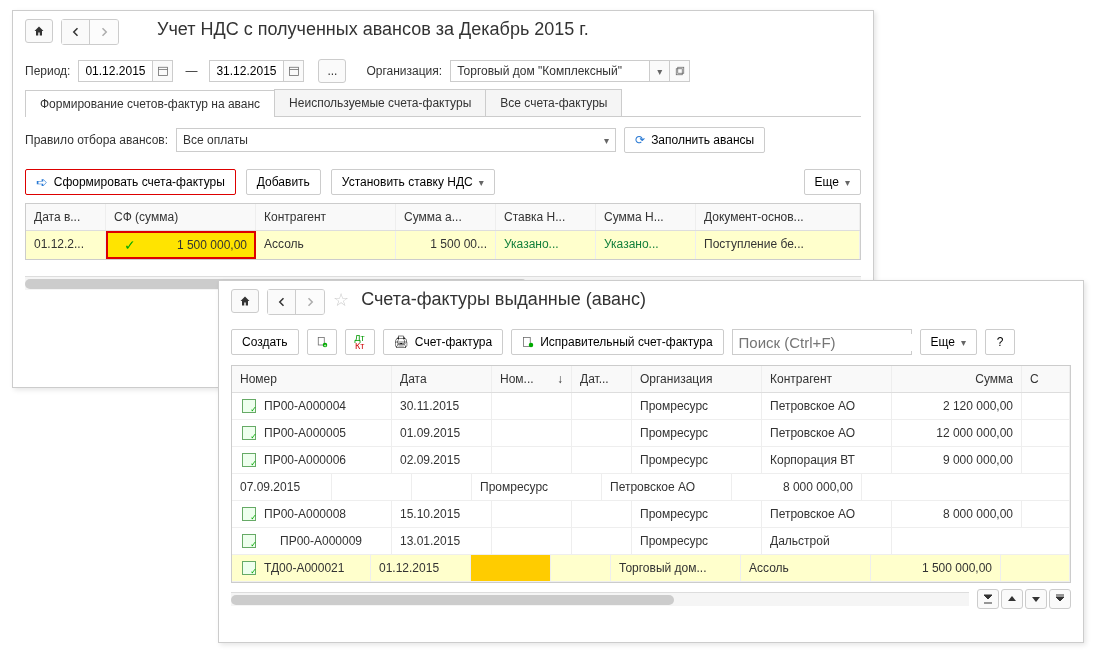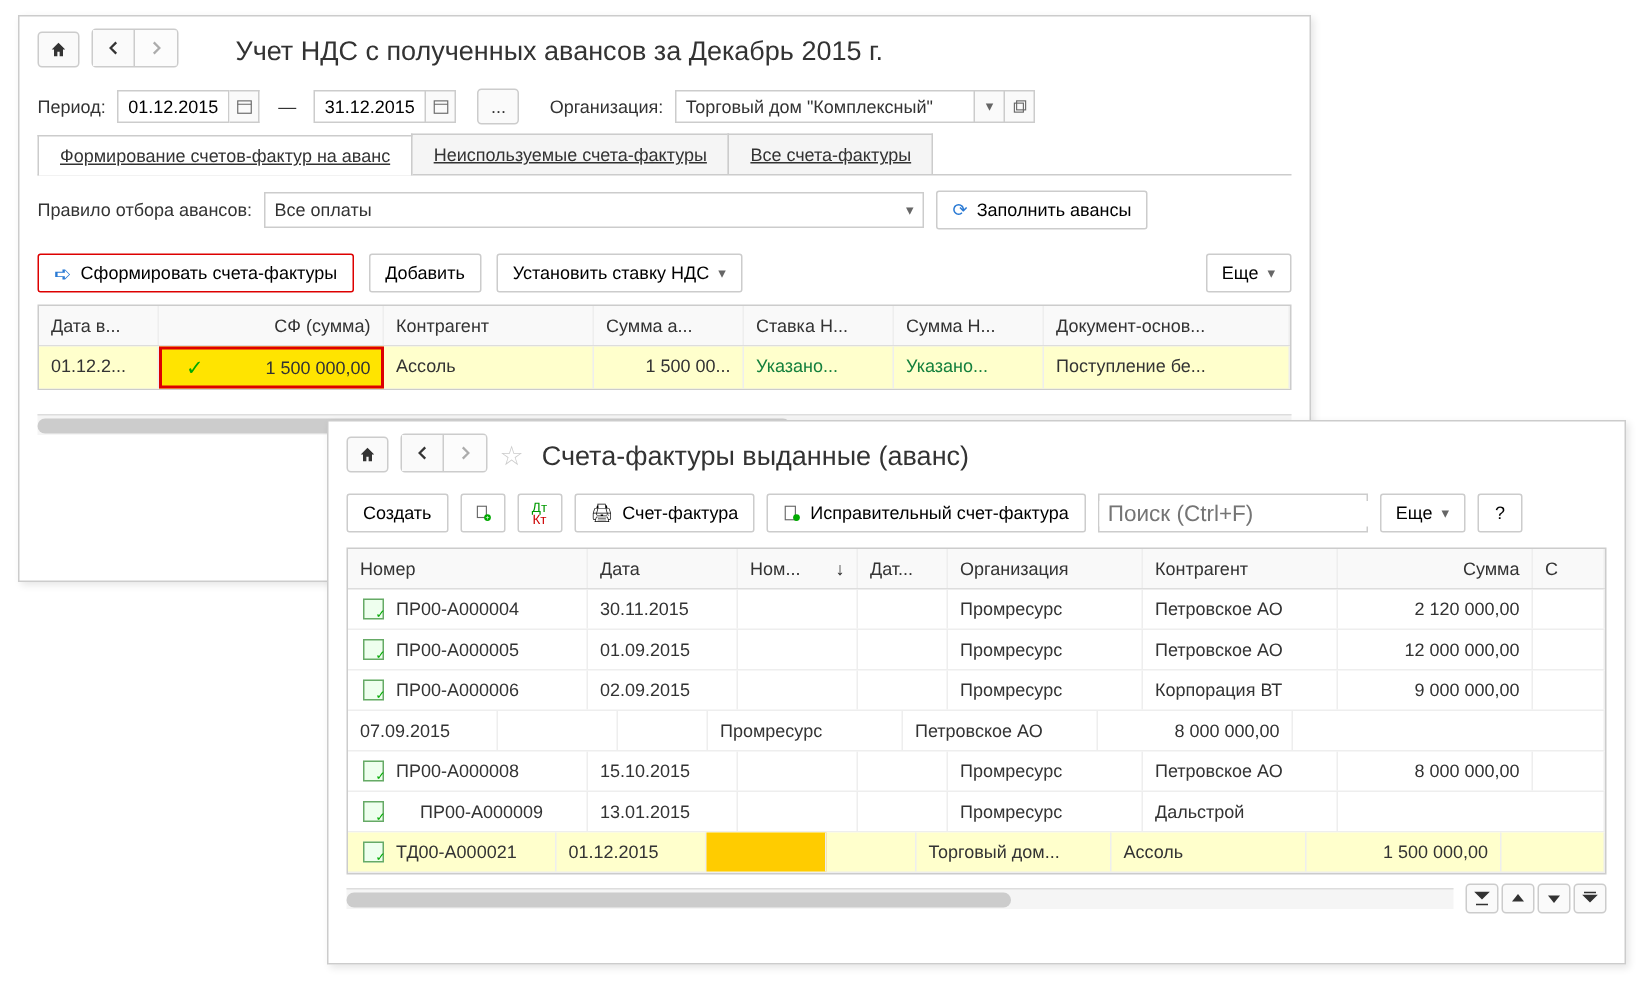--- a/index.html
+++ b/index.html
@@ -2,36 +2,36 @@
 <html><head>
 <meta charset="utf-8">
 <style>
 * { box-sizing: border-box; margin: 0; padding: 0; }
 body { font-family: Arial, sans-serif; font-size: 12px; background: #fff; color: #333; }
 
 .window { position: absolute; border: 1px solid #ccc; background: #fff; box-shadow: 2px 2px 5px rgba(0,0,0,0.1); }
 .window1 { left: 12px; top: 10px; width: 862px; height: 378px; }
 .window2 { left: 218px; top: 280px; width: 866px; height: 363px; }
 
-.titlebar { display: flex; align-items: flex-end; padding: 8px 12px; gap: 8px; }
+.titlebar { display: flex; align-items: flex-start; padding: 8px 12px; gap: 8px; }
 .nav-group { display: flex; border: 1px solid #ccc; border-radius: 3px; }
 .icon-btn { width: 28px; height: 24px; border: 1px solid #ccc; background: #fafafa; display: flex; align-items: center; justify-content: center; cursor: pointer; border-radius: 3px; }
 .nav-group .icon-btn { border: none; border-right: 1px solid #ccc; border-radius: 0; }
 .nav-group .icon-btn:last-child { border-right: none; }
 .title-text { font-size: 18px; margin-left: 30px; }
 
 .toolbar-row { display: flex; align-items: center; gap: 8px; padding: 6px 12px; }
 .label { color: #333; }
 .input { border: 1px solid #ccc; padding: 3px 6px; height: 22px; font-size: 12px; background: #fff; }
 .date-input { width: 75px; }
 .cal-btn { width: 20px; height: 22px; border: 1px solid #ccc; border-left: none; background: #fafafa; display: inline-flex; align-items: center; justify-content: center; cursor: pointer; }
 .sep { margin: 0 4px; }
 .btn { border: 1px solid #ccc; background: #fff; padding: 4px 10px; height: 26px; font-size: 12px; cursor: pointer; border-radius: 2px; display: inline-flex; align-items: center; gap: 6px; }
 
-.tabs { display: flex; border-bottom: 1px solid #ccc; margin: 0 12px; text-decoration: underline; }
+.tabs { display: flex; border-bottom: 1px solid #ccc; margin: 0 12px; }
 .tab { padding: 6px 14px; border: 1px solid #ccc; border-bottom: none; background: #f5f5f5; margin-right: -1px; cursor: pointer; }
 .tab.active { background: #fff; position: relative; top: 1px; }
 
 .content { padding: 10px 12px; }
 .select-wide { border: 1px solid #ccc; height: 24px; padding: 2px 6px; flex: 1; max-width: 440px; display: flex; align-items: center; justify-content: space-between; }
 
 .main-btn-row { display: flex; align-items: center; gap: 10px; margin: 8px 0; }
 .highlight-btn { border: 1px solid #d00; }
 
 .table { border: 1px solid #ccc; }
@@ -175,21 +175,21 @@
       <div class="spacer"></div>
       <button class="btn">
         <span>Еще</span>
         <span class="sel-caret">▾</span>
       </button>
     </div>
 
     <div class="table">
       <div class="table-head">
         <div class="th" style="width:80px">Дата в...</div>
-        <div class="th" style="width:150px;text-align:right">СФ (сумма)</div>
+        <div class="th" style="width:150px;text-align:left">СФ (сумма)</div>
         <div class="th" style="width:140px">Контрагент</div>
         <div class="th" style="width:100px">Сумма а...</div>
         <div class="th" style="width:100px">Ставка Н...</div>
         <div class="th" style="width:100px">Сумма Н...</div>
         <div class="th" style="flex:1">Документ-основ...</div>
       </div>
       <div class="table-row row-yellow">
         <div class="td" style="width:80px">01.12.2...</div>
         <div class="td cell-red-border right" style="width:150px;display:flex;align-items:center;gap:18px;padding-left:18px">
           <span class="check">✓</span>

